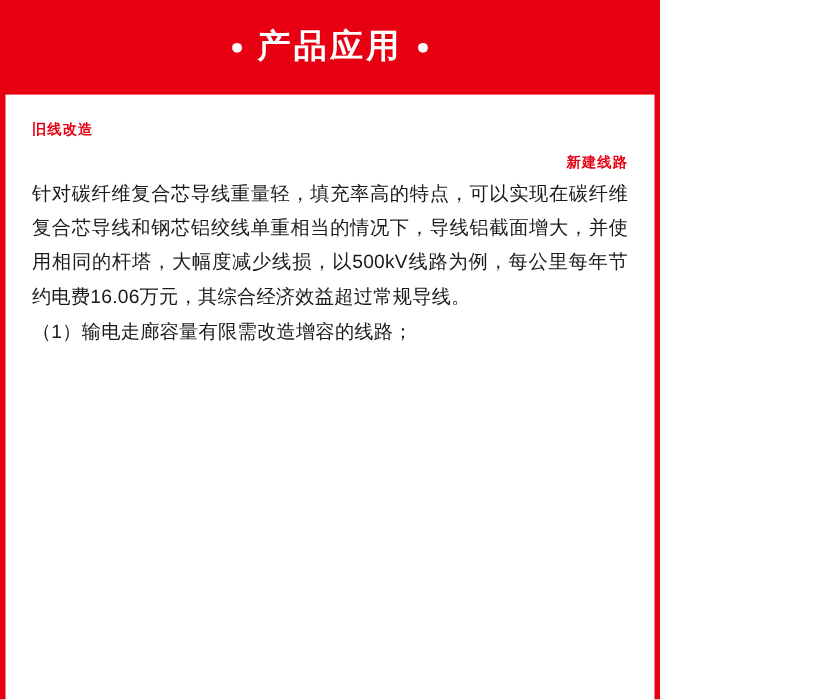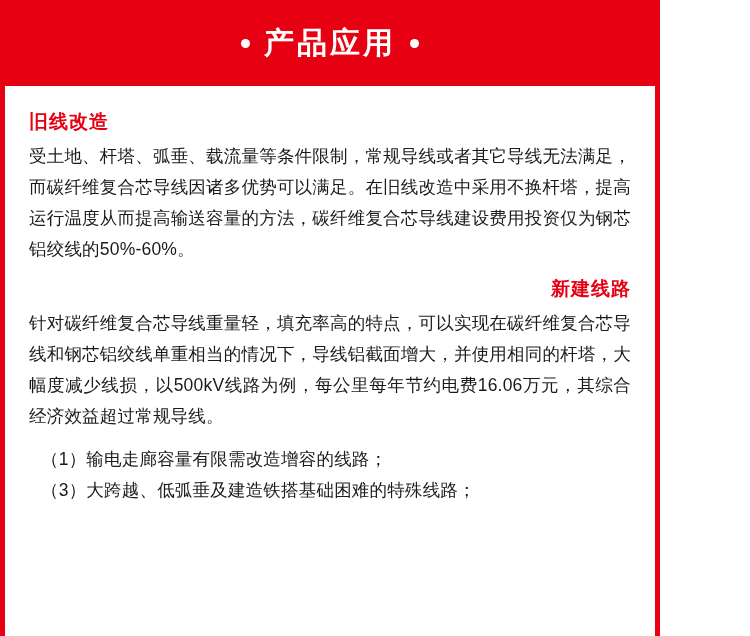--- a/index.html
+++ b/index.html
@@ -8,21 +8,21 @@
   }
   body {
     width: 750px;
     height: 636px;
     background: #ffffff;
     font-family: "Liberation Sans", sans-serif;
     overflow: hidden;
   }
   .page {
     position: relative;
-    width: 660px;
+    width: 600px;
     height: 636px;
     box-sizing: border-box;
     border-left: 5px solid #e60012;
     border-right: 5px solid #e60012;
     background: #ffffff;
   }
   .banner {
     height: 86px;
     background: #e60012;
     display: flex;
@@ -48,21 +48,21 @@
     font-size: 30px;
     font-weight: bold;
     letter-spacing: 3px;
     line-height: 1;
   }
   .content {
     padding: 22px 24px 0 24px;
   }
   .section-head {
     color: #e60012;
-    font-size: 19px;
+    font-size: 13px;
     font-weight: bold;
     line-height: 1.5;
     margin: 0 0 4px 0;
     letter-spacing: 1px;
   }
   .section-head.second {
     margin-top: 10px;
     text-align: right;
   }
   .para {
@@ -70,21 +70,21 @@
     font-size: 17.5px;
     line-height: 1.78;
     margin: 0;
     letter-spacing: 0.2px;
     text-align: justify;
   }
   .para + .para {
     margin-top: 0;
   }
   .list {
-    margin: 12px;
+    margin: 0;
     padding: 0;
     list-style: none;
   }
   .list li {
     color: #1a1a1a;
     font-size: 17.5px;
     line-height: 1.78;
     letter-spacing: 0.2px;
   }
   .intro-line {
@@ -100,25 +100,23 @@
     <div class="banner-inner">
       <span class="banner-dot"></span>
       <span class="banner-title">产品应用</span>
       <span class="banner-dot"></span>
     </div>
   </div>
 
   <div class="content">
 
     <h2 class="section-head">旧线改造</h2>
-    <p class="para">受土地、杆塔、弧垂、载流量等条件限制，常规导线或者其它导线无法满足，而碳纤维复合芯导线因诸多优势可以满足。在旧线改造中采用不换杆塔，提高运行温度从而提高输送容量的方法，碳纤维复合芯导线建设费用投资仅为钢芯铝绞线的50%-60%。</p>
 
     <h2 class="section-head second">新建线路</h2>
     <p class="para">针对碳纤维复合芯导线重量轻，填充率高的特点，可以实现在碳纤维复合芯导线和钢芯铝绞线单重相当的情况下，导线铝截面增大，并使用相同的杆塔，大幅度减少线损，以500kV线路为例，每公里每年节约电费16.06万元，其综合经济效益超过常规导线。</p>
 
 
     <ul class="list">
       <li>（1）输电走廊容量有限需改造增容的线路；</li>
-      <li>（3）大跨越、低弧垂及建造铁搭基础困难的特殊线路；</li>
     </ul>
 
   </div>
 </div>
 
 </body></html>

